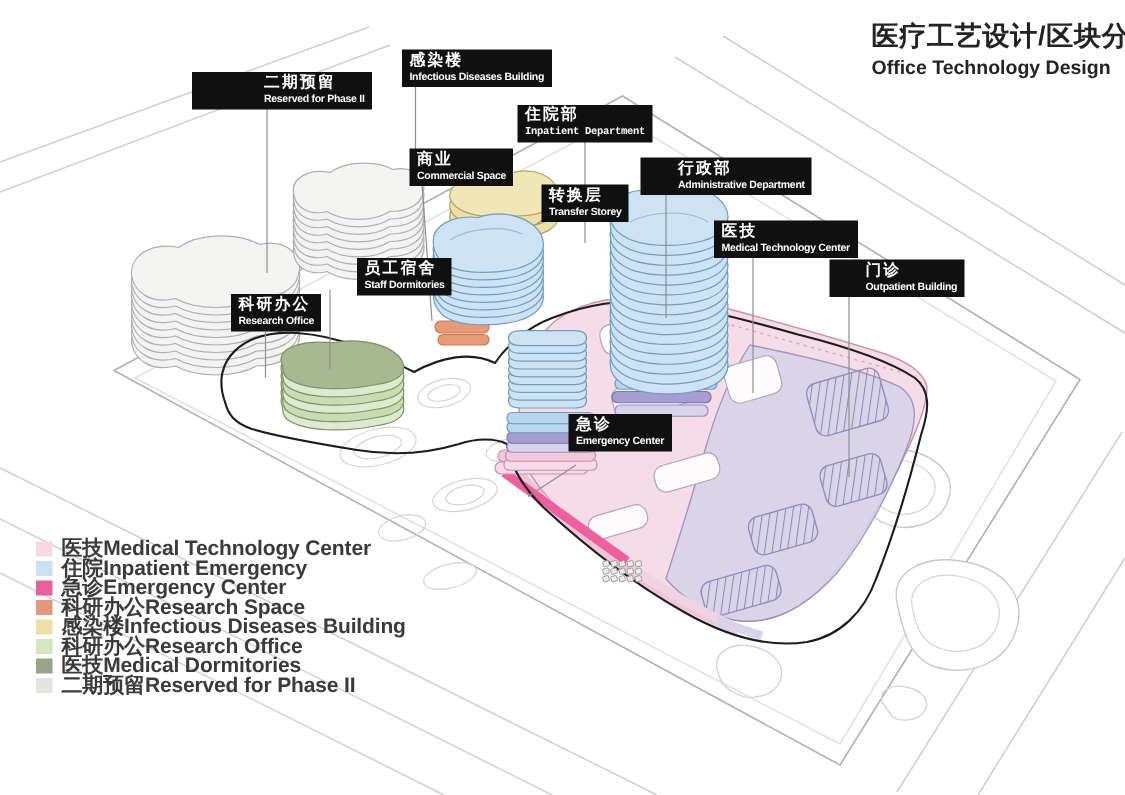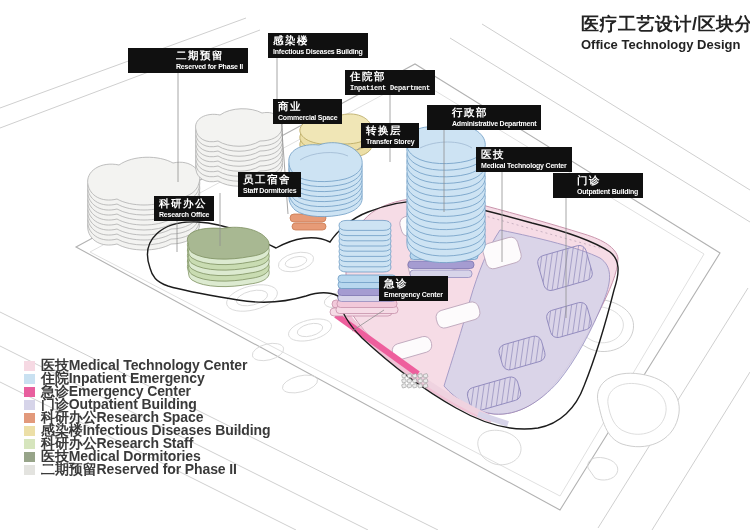--- a/index.html
+++ b/index.html
@@ -270,34 +270,30 @@
       </div>
       <div class="legend-row">
         <span class="legend-swatch" style="background: rgb(201, 225, 241);"></span>
         <span class="legend-text">住院Inpatient Emergency</span>
       </div>
       <div class="legend-row">
         <span class="legend-swatch" style="background: rgb(232, 95, 158);"></span>
         <span class="legend-text">急诊Emergency Center</span>
       </div>
       <div class="legend-row">
-        <span class="legend-swatch" style="background: rgb(214, 212, 233);"></span>
-        <span class="legend-text">门诊Outpatient Building</span>
-      </div>
-      <div class="legend-row">
         <span class="legend-swatch" style="background: rgb(226, 153, 123);"></span>
         <span class="legend-text">科研办公Research Space</span>
       </div>
       <div class="legend-row">
         <span class="legend-swatch" style="background: rgb(236, 223, 167);"></span>
         <span class="legend-text">感染楼Infectious Diseases Building</span>
       </div>
       <div class="legend-row">
         <span class="legend-swatch" style="background: rgb(214, 229, 189);"></span>
-        <span class="legend-text">科研办公Research Staff</span>
+        <span class="legend-text">科研办公Research Office</span>
       </div>
       <div class="legend-row">
         <span class="legend-swatch" style="background: rgb(151, 164, 137);"></span>
         <span class="legend-text">医技Medical Dormitories</span>
       </div>
       <div class="legend-row">
         <span class="legend-swatch" style="background: rgb(227, 227, 223);"></span>
         <span class="legend-text">二期预留Reserved for Phase II</span>
       </div>
     </div>

